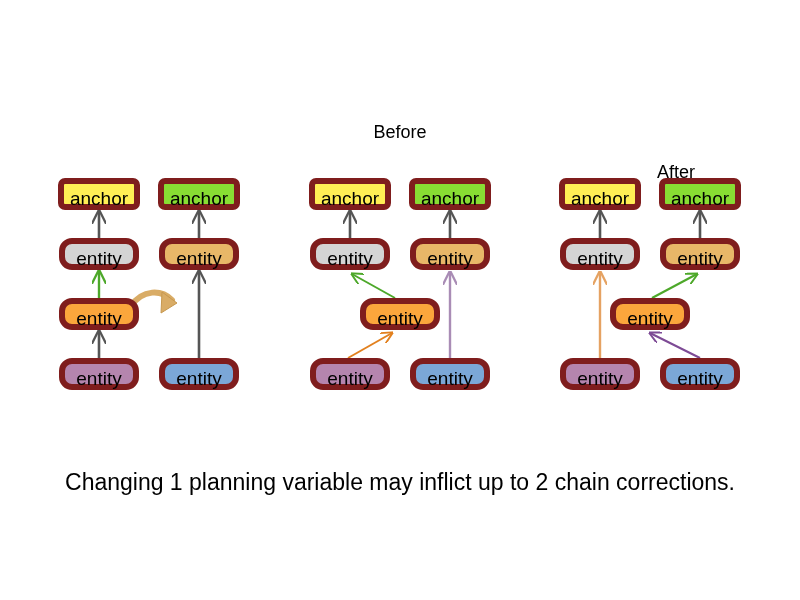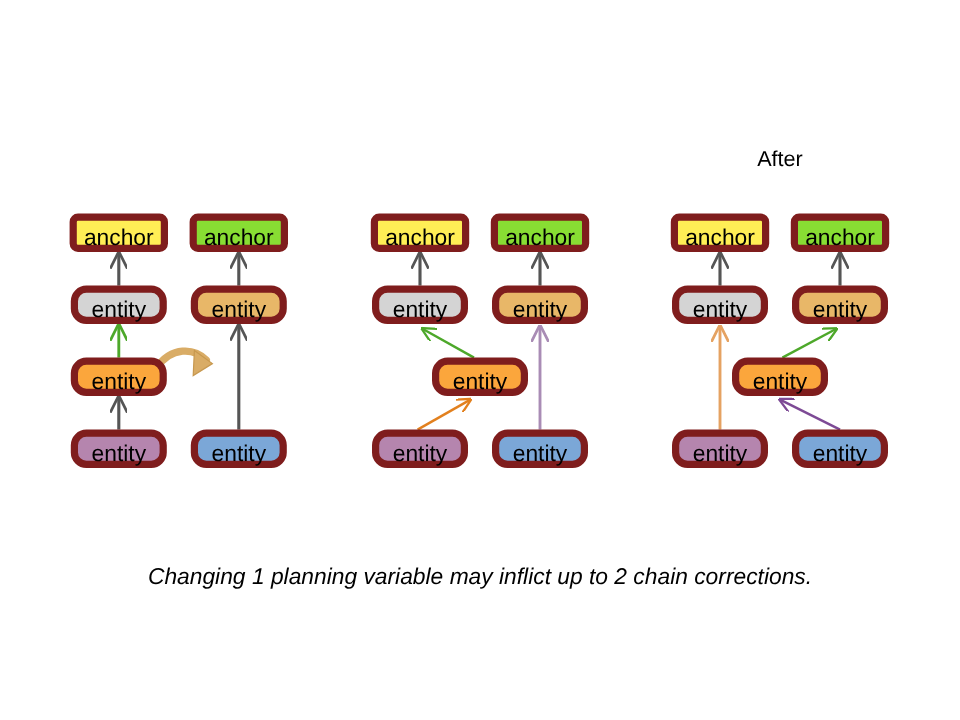--- a/index.html
+++ b/index.html
@@ -37,32 +37,31 @@
   .panel-label {
     position: absolute;
     top: 120px;
     width: 160px;
     text-align: center;
     font-size: 18px;
     line-height: 24px;
     color: #000;
   }
   #label-before { left: 320px; }
-  #label-after  { left: 570px; }
+  #label-after  { left: 596px; margin-top: 40px; }
 
   #caption {
     position: absolute;
     left: 0;
     top: 468px;
     width: 800px;
     text-align: center;
-    font-size: 19px;
+    font-size: 23px;
     line-height: 28px;
     color: #000;
-    font-style: italic;
   }
 
   .node {
     position: absolute;
     box-sizing: border-box;
     height: 32px;
     line-height: 30px;
     text-align: center;
     font-size: 19px;
     border: 6px solid #7f1d1d;
@@ -82,20 +81,21 @@
     overflow: visible;
     z-index: 2;
   }
 </style>
 </head>
 <body>
 
 <div id="stage">
 
 
+  <div class="panel-label" id="label-before">Before</div>
   <div class="panel-label" id="label-after">After</div>
 
   <svg class="links" viewBox="0 0 800 600">
     <defs>
       <marker id="ah-gray" viewBox="0 0 10 10" refX="9" refY="5" markerWidth="5.5" markerHeight="5.5" orient="auto-start-reverse" markerUnits="strokeWidth">
         <path d="M 0 0 L 10 5 L 0 10" fill="none" stroke="#555555" stroke-width="1.6"></path>
       </marker>
       <marker id="ah-green" viewBox="0 0 10 10" refX="9" refY="5" markerWidth="6" markerHeight="6" orient="auto-start-reverse" markerUnits="strokeWidth">
         <path d="M 0 0 L 10 5 L 0 10" fill="none" stroke="#4DA82A" stroke-width="1.6"></path>
       </marker>

